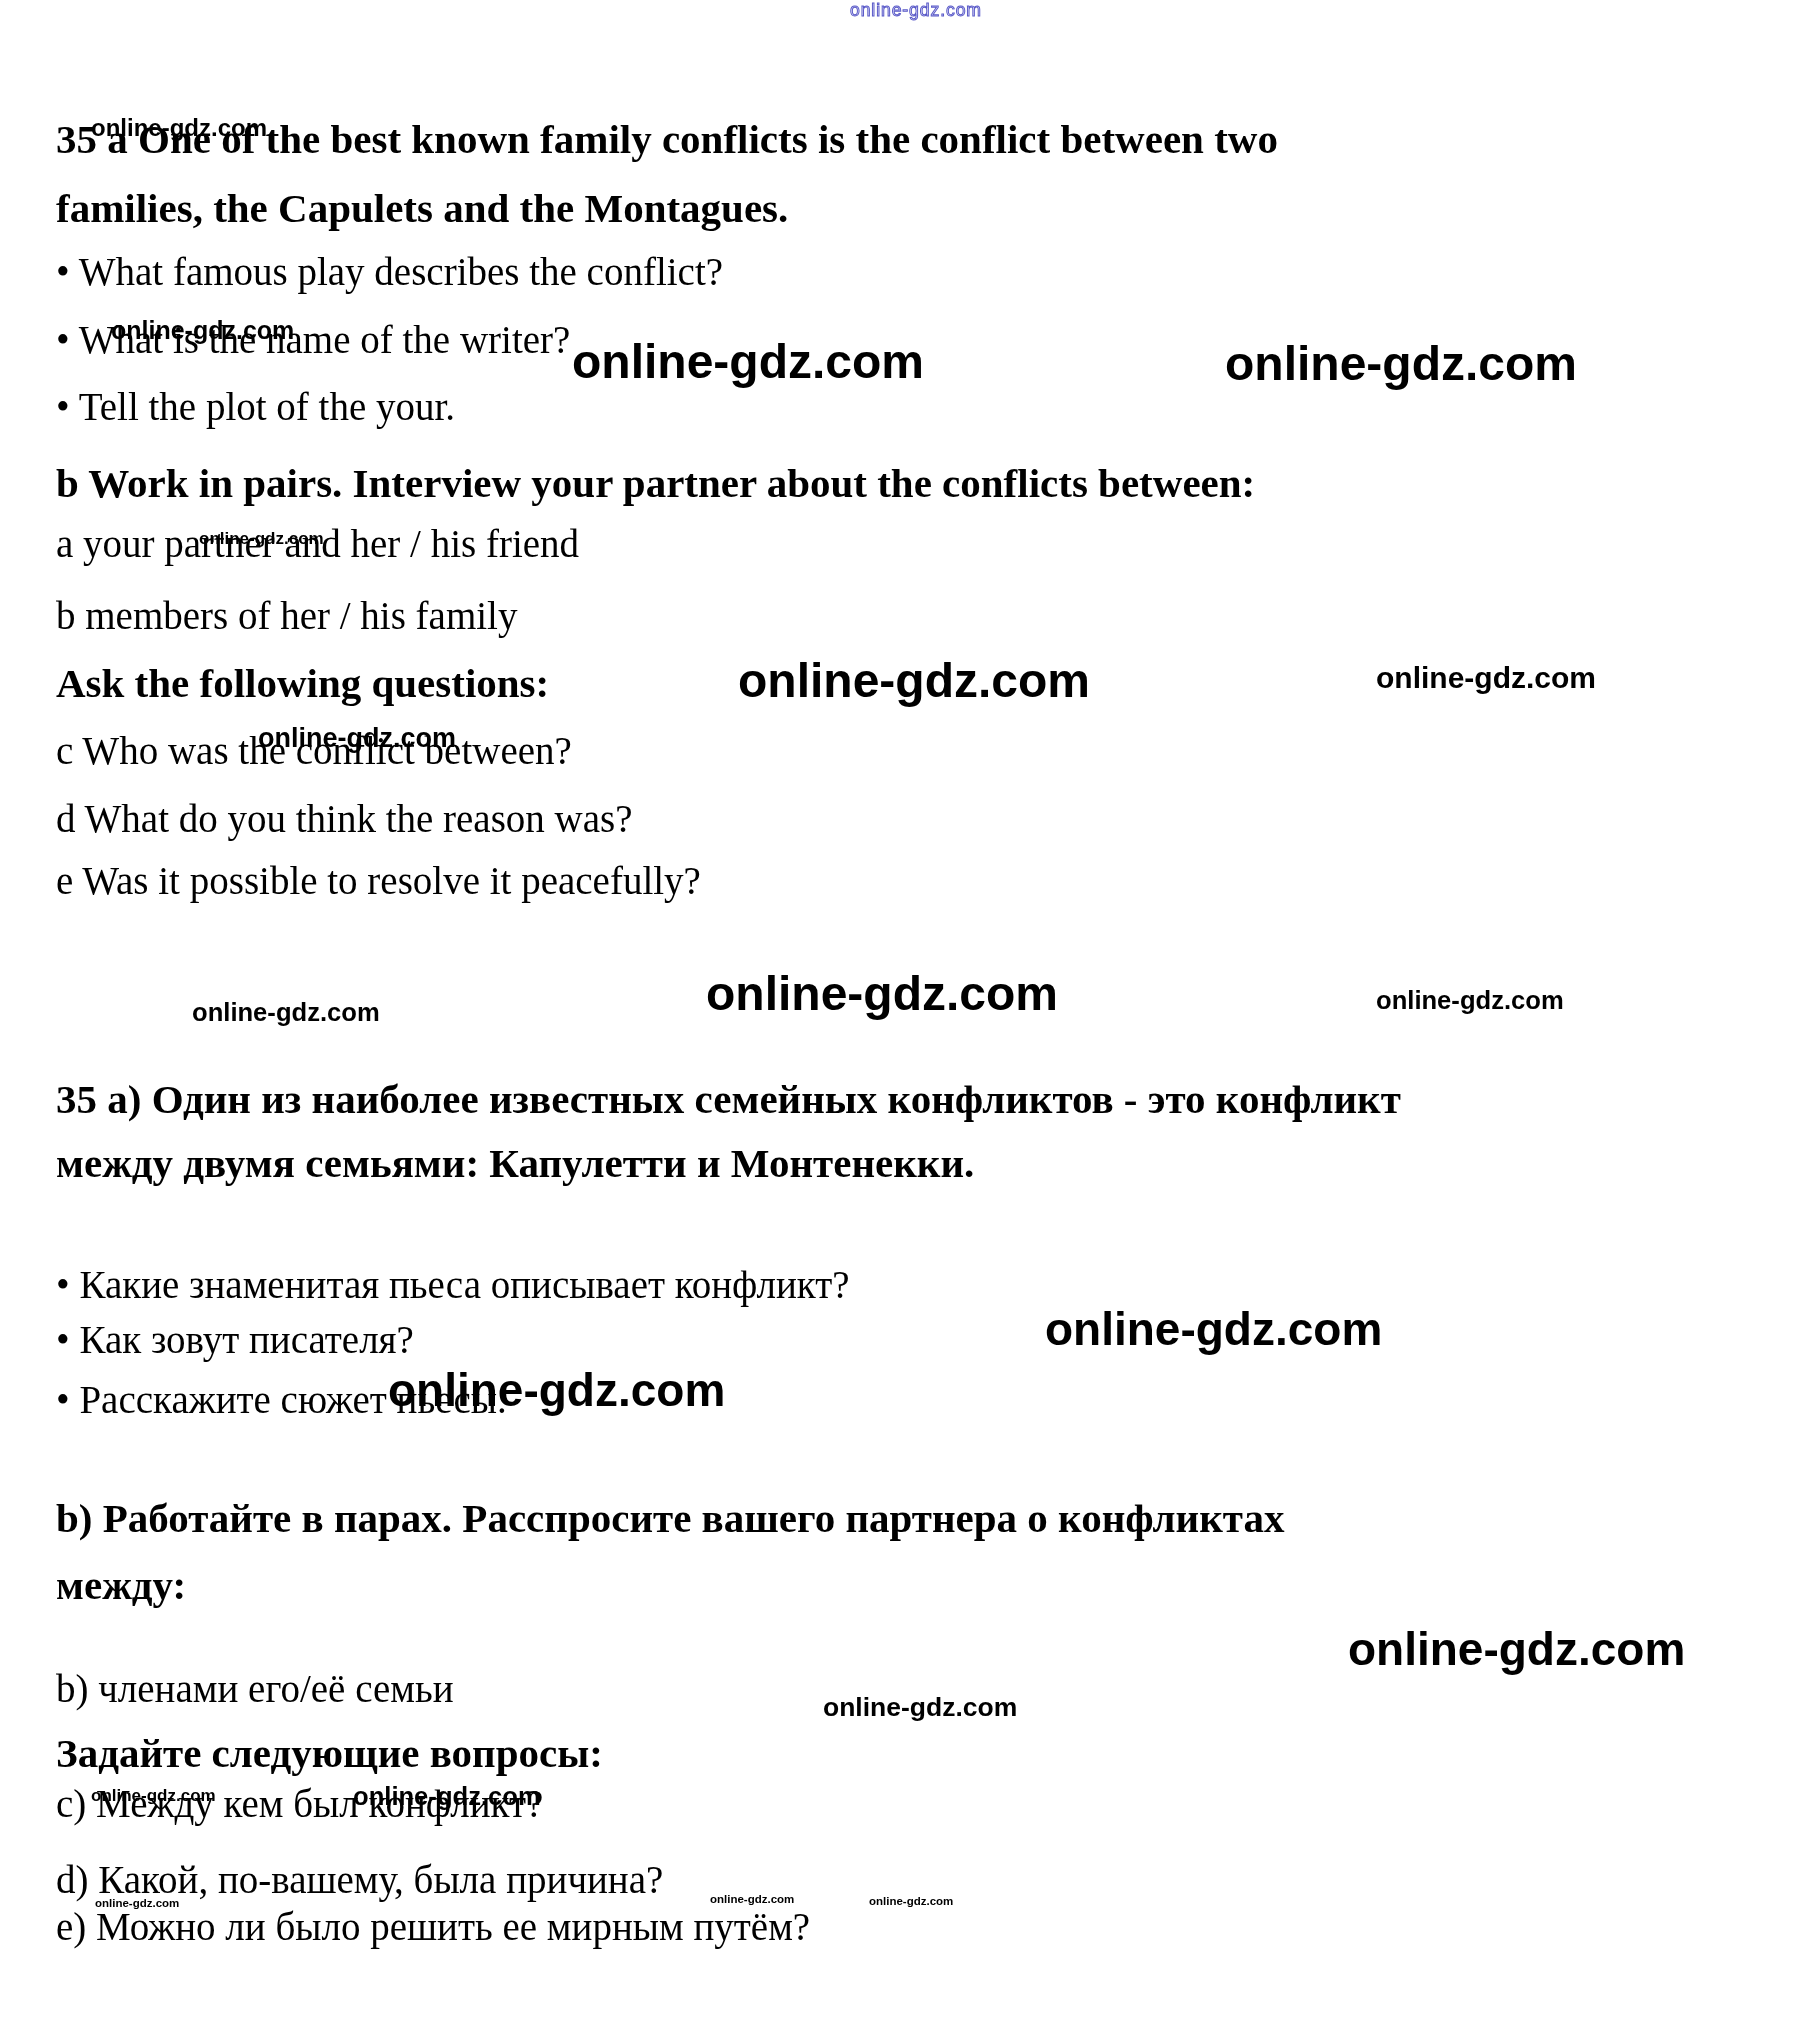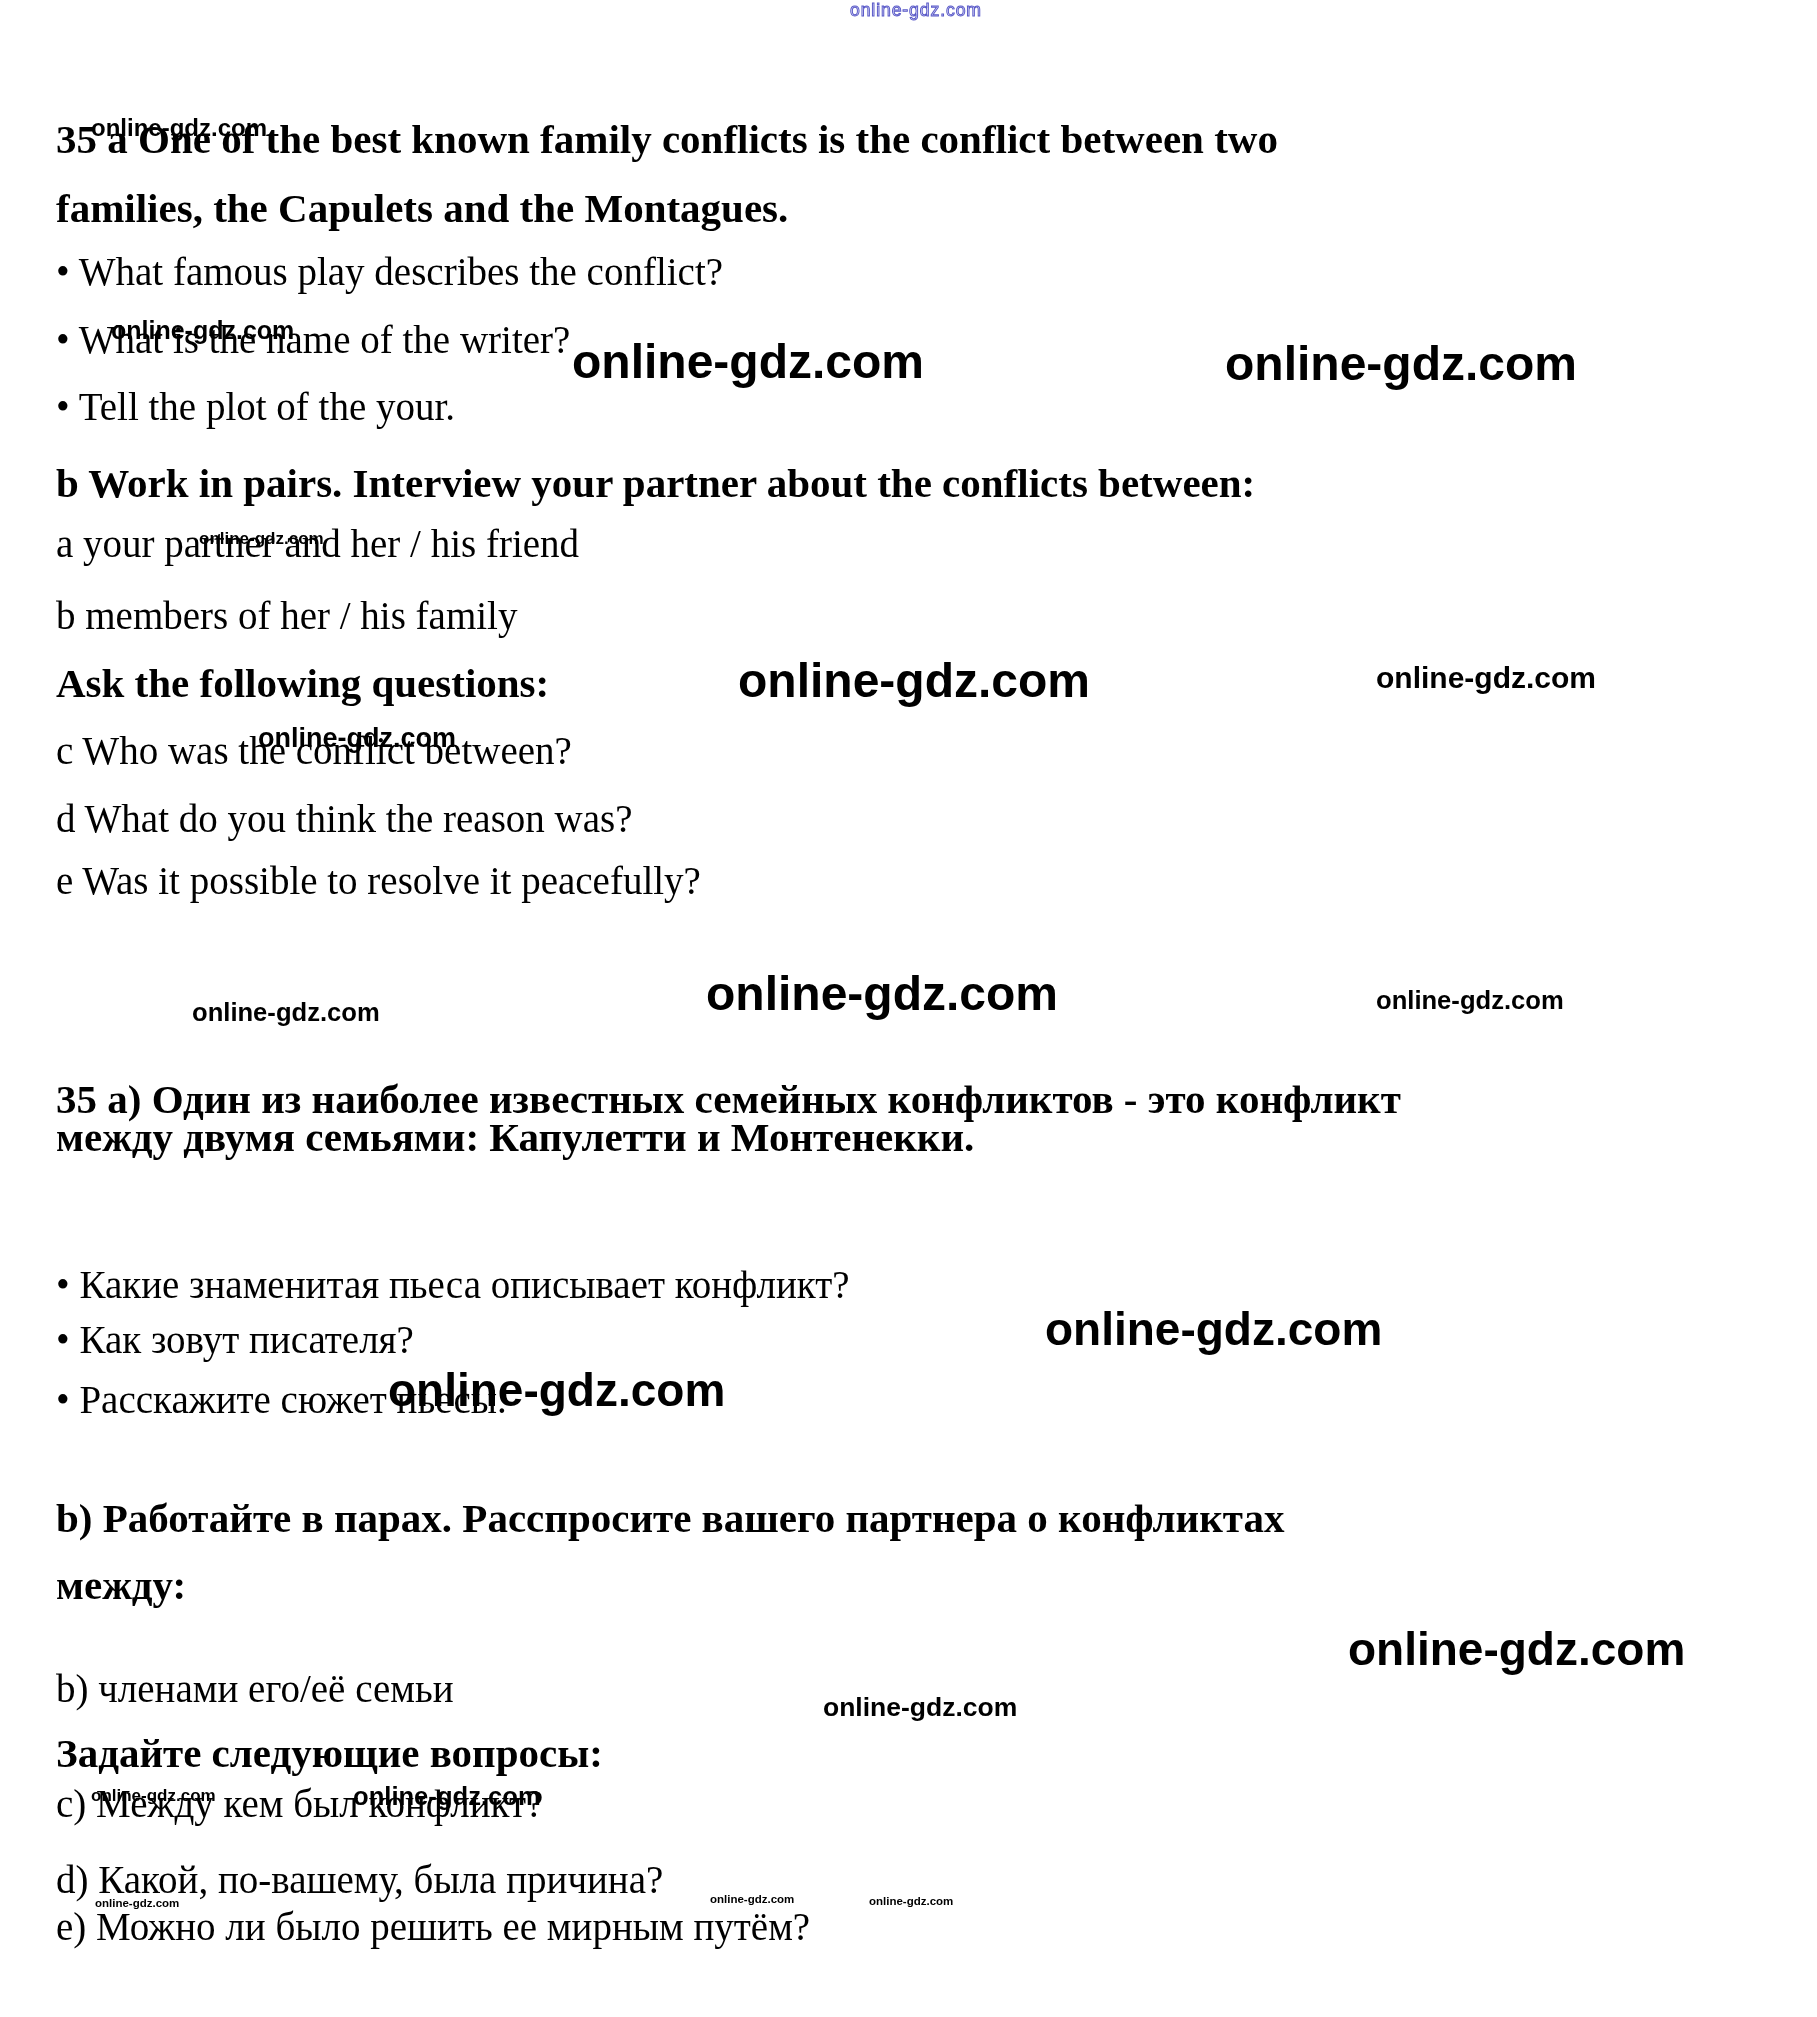--- a/index.html
+++ b/index.html
@@ -68,21 +68,21 @@
   .en-b3  { top: 348px; }
   .en-h2  { top: 422px; }
   .en-pa  { top: 485px; font-family: Liberation Serif, serif; }
   .en-pb  { top: 557px; text-align: right; }
   .en-h3  { top: 622px; }
   .en-qc  { top: 692px; }
   .en-qd  { top: 760px; }
   .en-qe  { top: 822px; }
   
   .ru-h1a { top: 1038px; }
-  .ru-h1b { top: 1076px; }
+  .ru-h1b { top: 1102px; }
   .ru-b1  { top: 1226px; }
   .ru-b2  { top: 1281px; }
   .ru-b3  { top: 1341px; }
   .ru-h2a { top: 1457px; }
   .ru-h2b { top: 1524px; }
   .ru-pa  { top: 1578px; }
   .ru-pb  { top: 1630px; }
   .ru-h3  { top: 1692px; }
   .ru-qc  { top: 1745px; }
   .ru-qd  { top: 1821px; }

